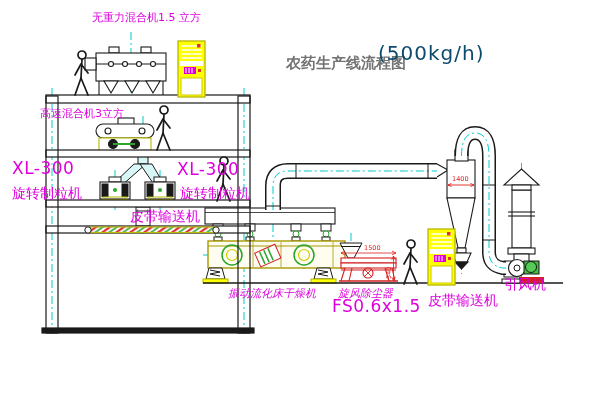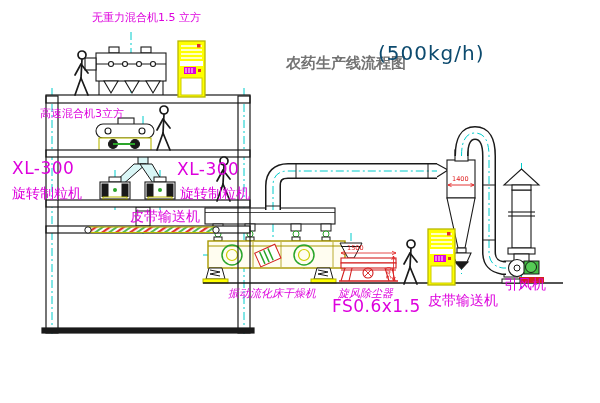--- a/index.html
+++ b/index.html
@@ -18,21 +18,21 @@
   .grn{left:180px;top:186px;}
   .cv{left:130px;top:209px;}
   .dn{left:228px;top:288px;}
   .dm{left:224px;top:298px;}
   .sn{left:338px;top:288px;}
   .smod{left:332px;top:298px;}
   .cy{left:428px;top:293px;}
   .fn{left:504px;top:277px;}
   .dim{color:#e02020;font-size:6.5px;}
   .d1{left:452px;top:176px;}
-  .d2{left:347px;top:245px;}
+  .d2{left:364px;top:245px;}
   .d3{left:386px;top:279px;transform:rotate(-90deg);transform-origin:0 0;}
   .title-cn{position:absolute;left:286px;top:54px;font-size:15px;font-weight:bold;color:#737373;white-space:nowrap;}
   .title-cap{position:absolute;left:378px;top:41px;font-size:20px;font-weight:normal;color:#0c4a6e;letter-spacing:1px;white-space:nowrap;}
 </style>
 </head>
 <body>
 
 <div id="canvas">
 
 <svg id="drawing" width="600" height="403" viewBox="0 0 600 403">

